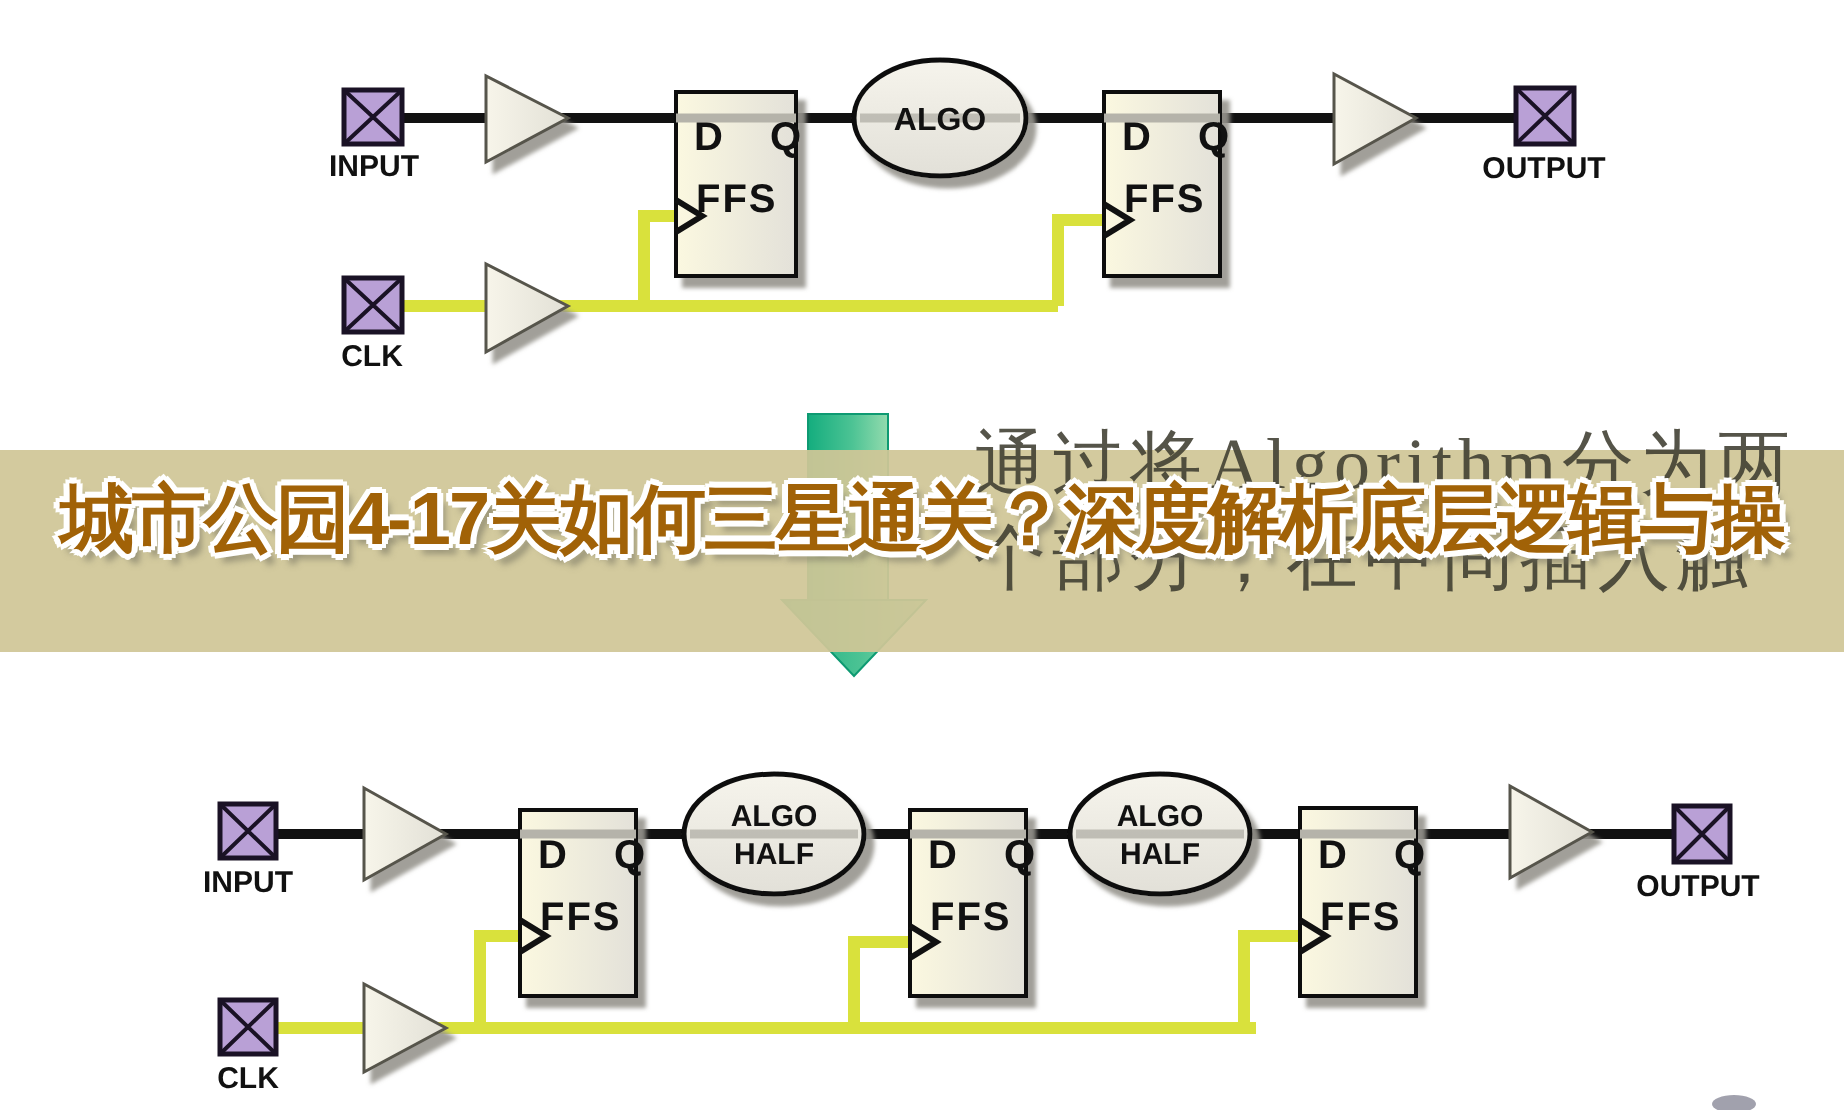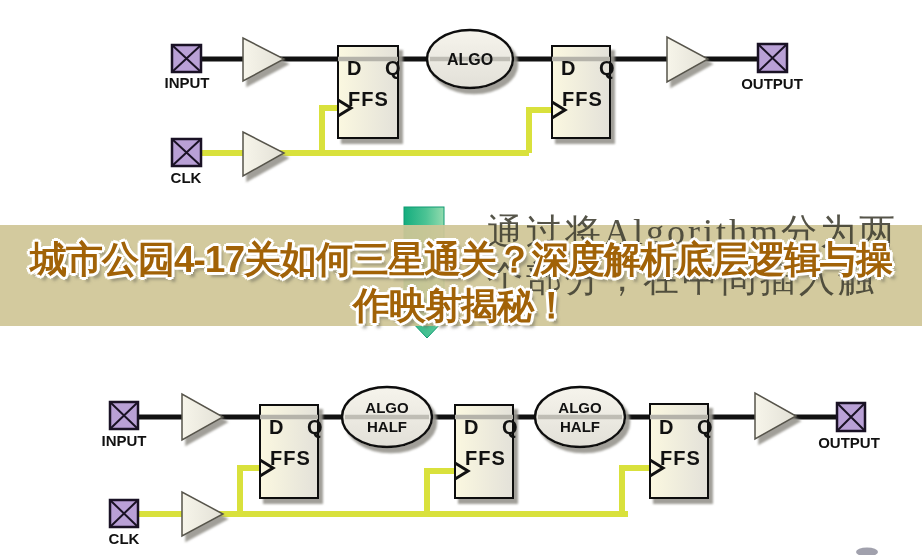--- a/index.html
+++ b/index.html
@@ -123,21 +123,20 @@
 
 <div id="band" class="layer"></div>
 
 <div id="caption" class="layer">
   <div>通过将Algorithm分为两</div>
   <div>个部分，在中间插入触</div>
 </div>
 
 <div id="title" class="layer">
   <div>城市公园4-17关如何三星通关？深度解析底层逻辑与操</div>
-  <div>作映射揭秘！</div>
 </div>
 
 <svg id="bottom-diagram" class="layer" width="922" height="200" viewBox="0 0 922 200">
 
   <line x1="138" y1="62" x2="838" y2="62" stroke="#111" stroke-width="5"></line>
   <path d="M138,159 H628 M240,159 V113 H261 M427,159 V116 H456 M622,159 V113 H651" fill="none" stroke="#d9e13c" stroke-width="6"></path>
 
   <g>
     <rect x="110" y="47" width="28" height="27" fill="#b9a0d6" stroke="#1a1225" stroke-width="2.5"></rect>
     <path d="M110,47 L138,74 M138,47 L110,74" stroke="#1a1225" stroke-width="2"></path>

